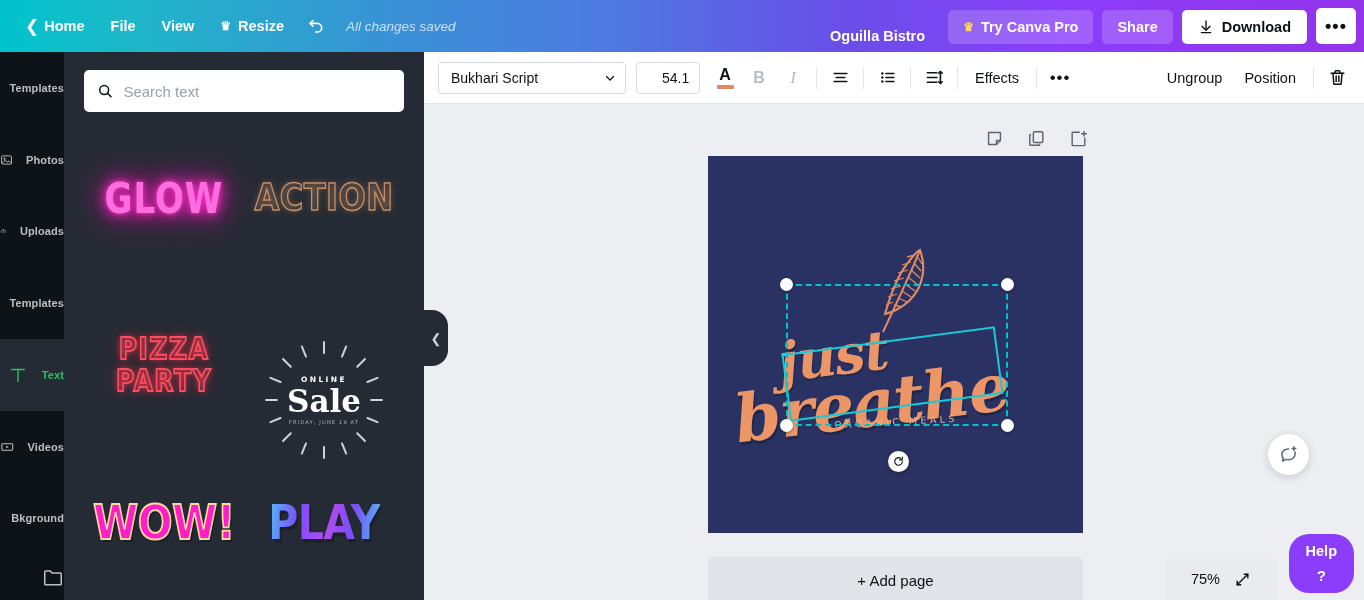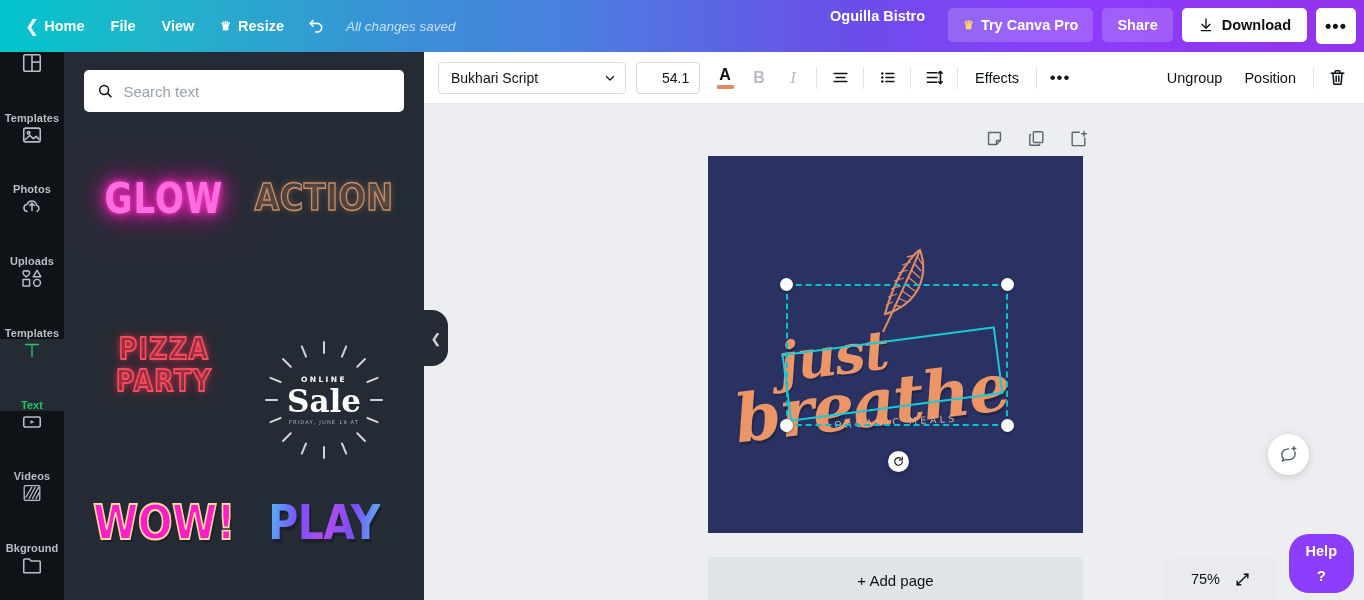--- a/index.html
+++ b/index.html
@@ -27,21 +27,21 @@
     cursor: pointer; white-space: nowrap;
   }
   .tb-chevron-left { font-size: 17px; font-weight: 400; line-height: 1; margin-right: -2px; }
   .crown { font-size: 12px; line-height: 1; }
   .tb-undo { padding: 7px 10px; cursor: pointer; border-radius: 4px; display:flex; align-items:center;}
   .tb-saved {
     font-size: 13.5px; font-style: italic; color: rgba(255,255,255,0.72);
     margin-left: 10px; white-space: nowrap;
   }
   .tb-right {
-    margin-left: auto; display: flex; align-items: flex-start; gap: 9px; padding-right: 8px;
+    margin-left: auto; display: flex; align-items: flex-end; gap: 9px; padding-right: 8px;
   }
   .tb-docname { font-size: 14.5px; font-weight: bold; color: #fff; margin-right: 14px; white-space: nowrap; }
   .btn-ghost {
     background: rgba(255,255,255,0.18); border-radius: 5px;
     padding: 9px 15px; font-size: 14.5px; font-weight: bold; color: #fff;
     cursor: pointer; display: flex; align-items: center; gap: 7px; white-space: nowrap;
   }
   .btn-white {
     background: #fff; border-radius: 5px;
     padding: 9px 16px; font-size: 14.5px; font-weight: bold; color: #0d1216;
@@ -55,22 +55,22 @@
   }
 
   
   .rail {
     position: absolute; left: 0; top: 52px; width: 64px; height: 548px;
     background: #0e1318; z-index: 30;
     display: flex; flex-direction: column; align-items: stretch;
     overflow: hidden;
   }
   .rail-item {
-    height: 72px; display: flex; flex-direction: column;
-    align-items: center; justify-content: space-between; gap: 13px;
+    height: 72px; display: flex; flex-direction: row;
+    align-items: center; justify-content: flex-end; gap: 13px;
     color: #b8bfc7; cursor: pointer; position: relative;
   }
   .rail-item.active { background: #252b34; color: #22c55e; }
   .rail-item .rl { font-size: 11px; font-weight: bold; letter-spacing: 0.1px; }
   .rail-item svg { display: block; }
 
   
   .panel {
     position: absolute; left: 64px; top: 52px; width: 360px; height: 548px;
     background: #252b34; z-index: 25;

